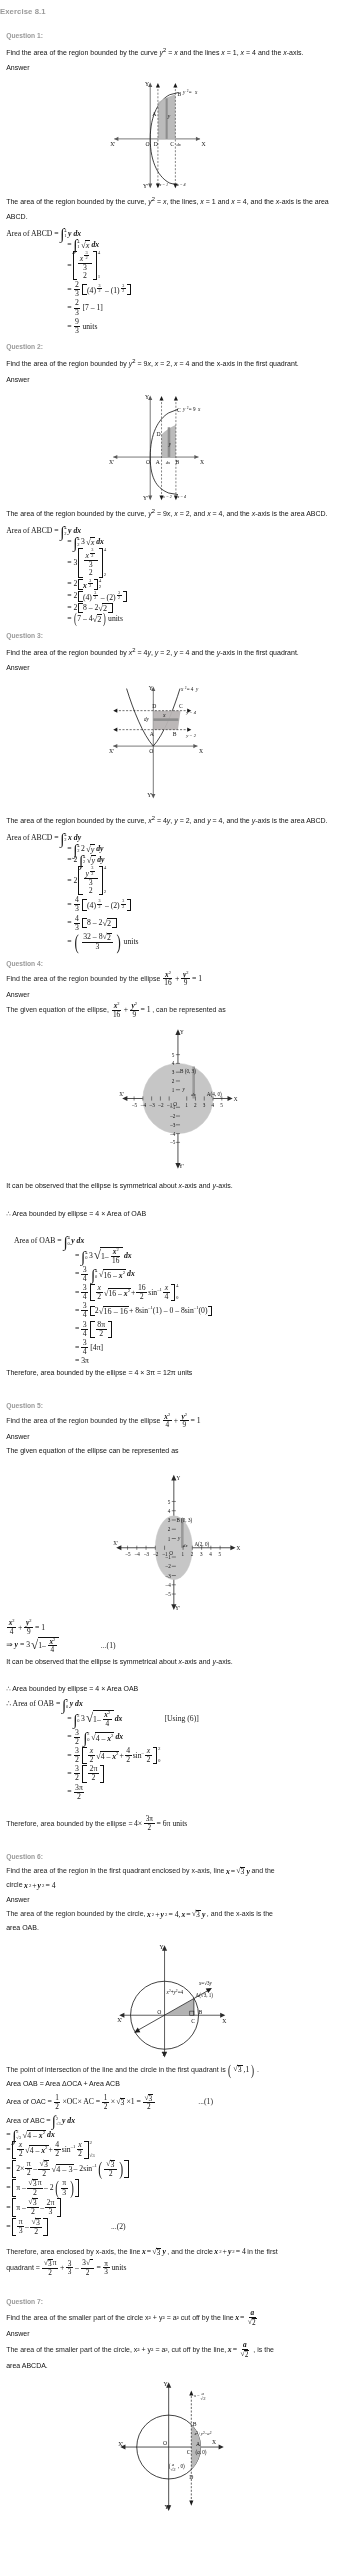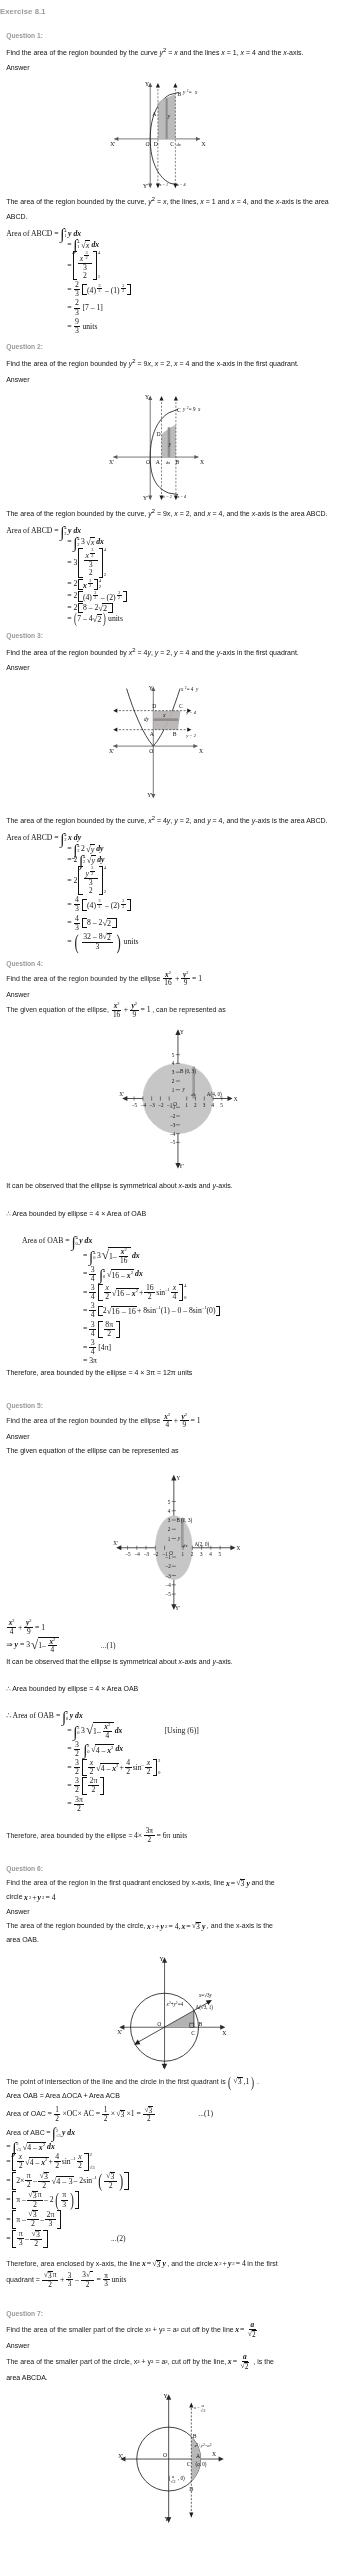--- a/index.html
+++ b/index.html
@@ -683,21 +683,21 @@
   </svg>
   </div>
 
   <div class="ptext">
     It can be observed that the ellipse is symmetrical about <i>x</i>-axis and <i>y</i>-axis.
   </div>
   <div class="spacer-lg"></div>
   <div class="ptext">∴ Area bounded by ellipse = 4 × Area of OAB</div>
   <div class="spacer-lg"></div>
 
-  <div style="margin-left:22px;margin-top:2.1px">
+  <div style="margin-left:14px;margin-top:2.1px">
     <div class="mathline">
       <span class="math">Area of OAB =</span>
       <span class="mrow">
           <span class="intg">∫</span>
           <span class="intlim">
             <span class="hi">4</span>
             <span class="lo">0</span>
           </span>
       <span class="math"><i>y dx</i></span>
         </span>
@@ -937,21 +937,21 @@
       <span class="eqlbl">...(1)</span>
     </div>
   </div>
 
   <div class="ptext">
     It can be observed that the ellipse is symmetrical about <i>x</i>-axis and <i>y</i>-axis.
   </div>
   <div class="spacer-lg"></div>
   <div class="ptext">∴ Area bounded by ellipse = 4 × Area OAB</div>
 
-  <div style="margin-left:6.2px;margin-top:15px">
+  <div style="margin-left:6.2px;margin-top:3px">
     <div class="mathline">
       <span class="math">∴ Area of OAB =</span>
       <span class="mrow">
           <span class="intg">∫</span>
           <span class="intlim">
             <span class="hi">2</span>
             <span class="lo">0</span>
           </span>
       <span class="math"><i>y dx</i></span>
         </span>

